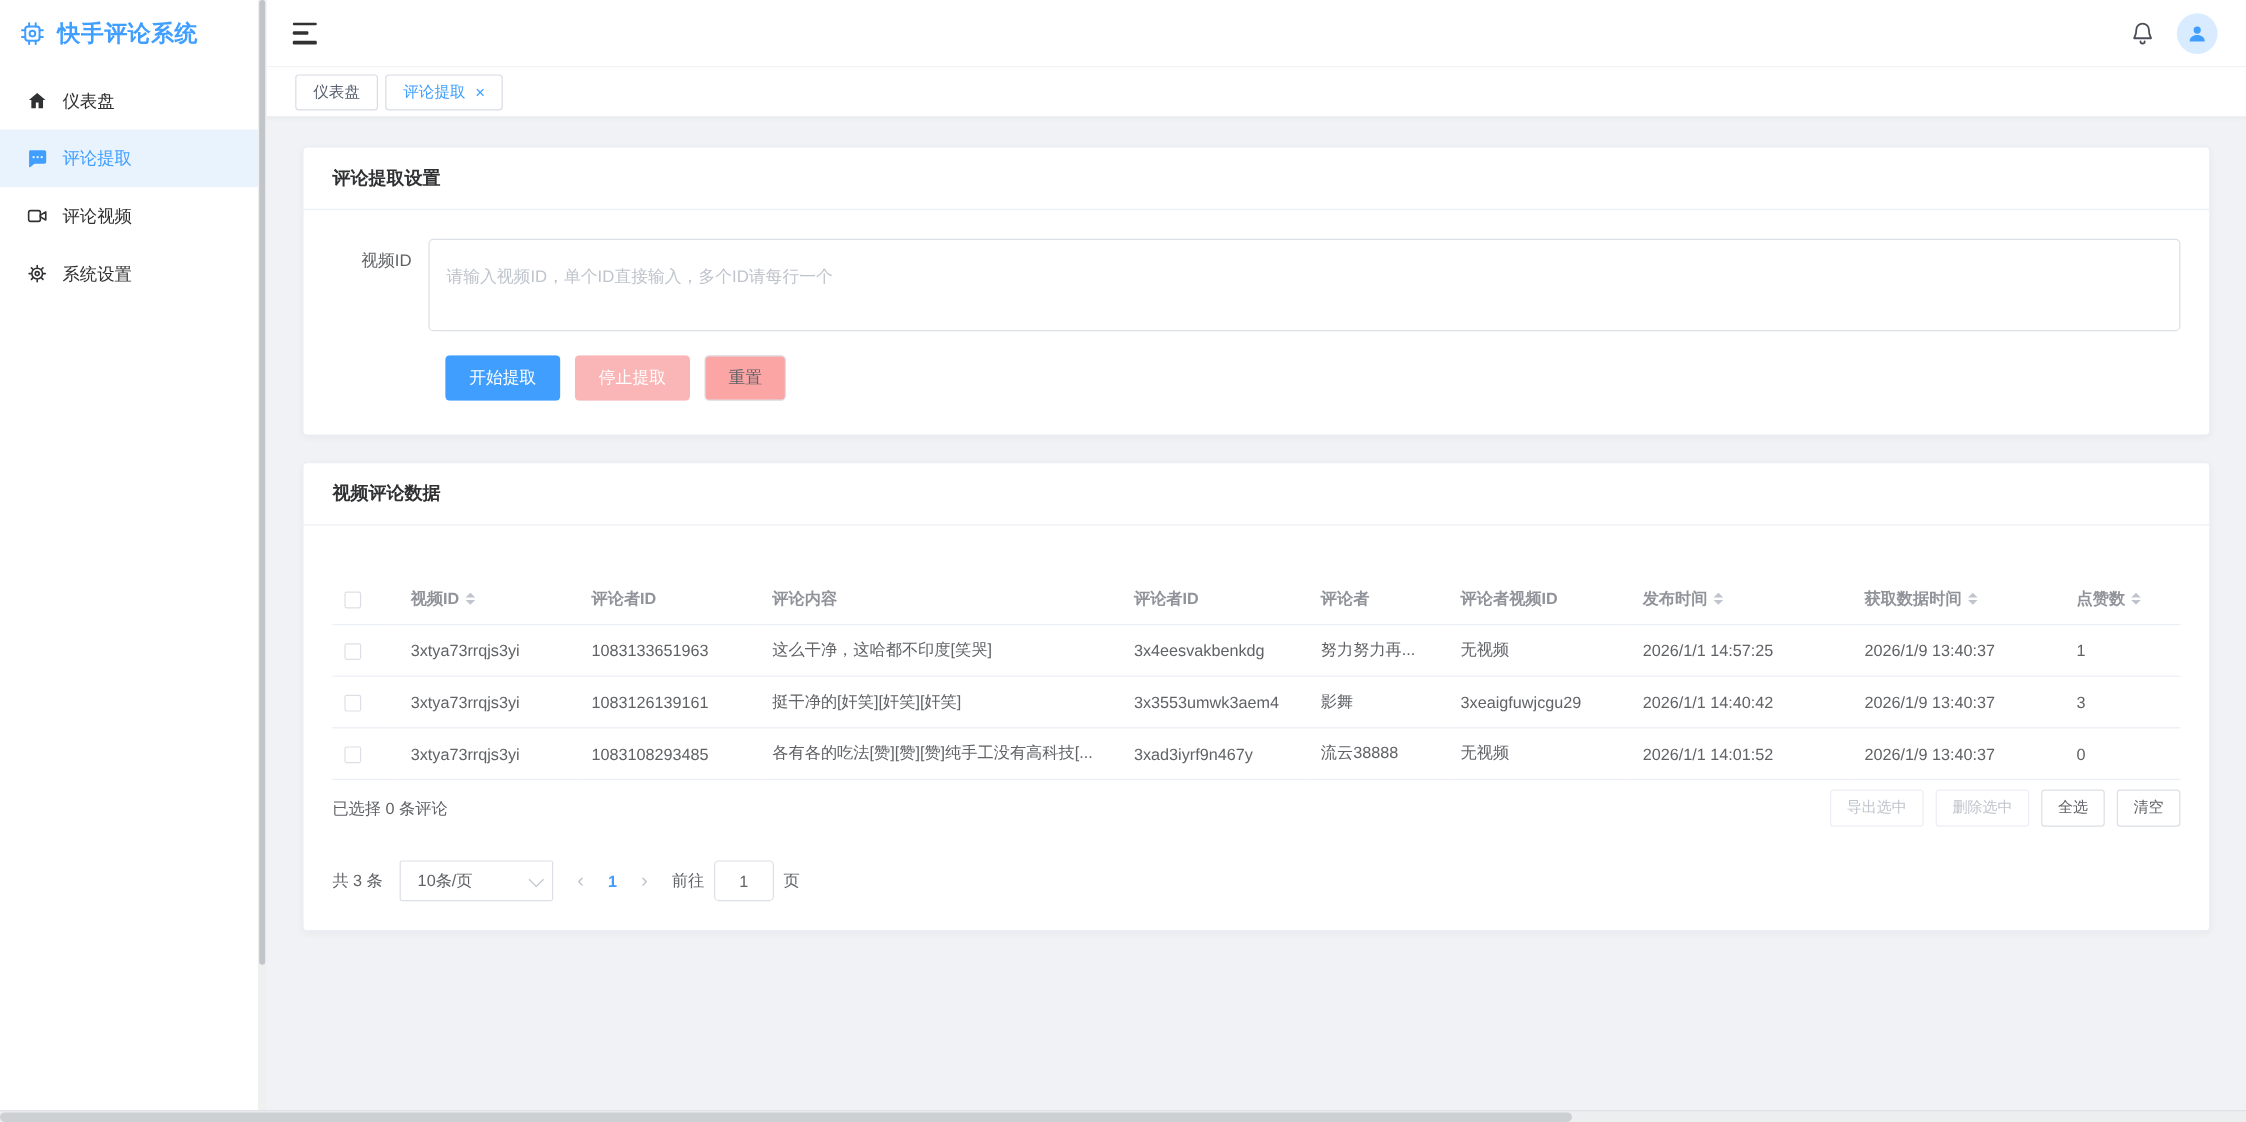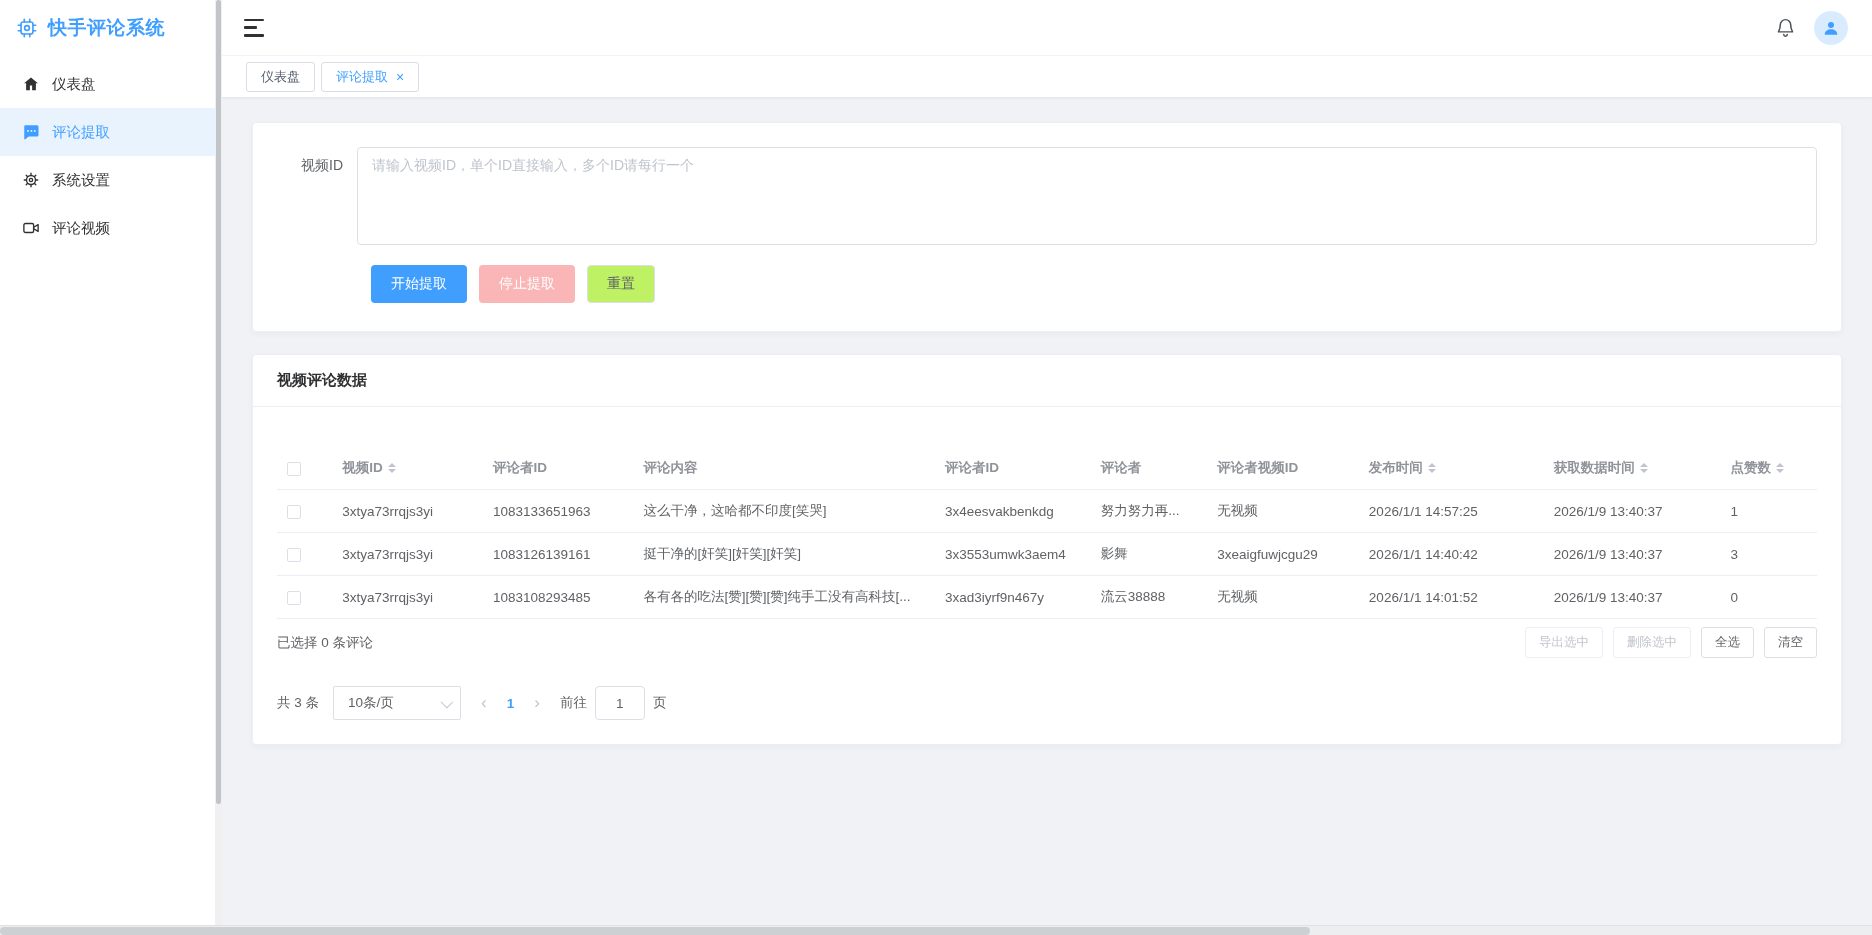--- a/index.html
+++ b/index.html
@@ -49,30 +49,30 @@
   .card { background:#fff; border:1px solid #ebeef5; border-radius:4px;
           box-shadow:0 2px 6px rgba(0,0,0,.04); margin-bottom:22px; }
   .card-header { padding:16px 24px; border-bottom:1px solid #ebeef5;
                  font-size:15px; font-weight:bold; color:#303133; }
   .card-body { padding:24px; }
 
   
   .form-row { display:flex; align-items:flex-start; }
   .form-label { width:80px; flex:0 0 80px; text-align:right; padding-right:14px;
                 font-size:14px; color:#606266; line-height:36px; }
-  .textarea { flex:1; height:98px; border:1px solid #dcdfe6; border-radius:4px;
-              font-family:inherit; font-size:14px; color:#606266; padding:9px 14px;
+  .textarea { flex:1; height:77px; border:1px solid #dcdfe6; border-radius:4px;
+              font-family:inherit; font-size:14px; color:#606266; padding:22px 14px;
               resize:none; outline:none; }
   .textarea::placeholder { color:#bfc4cc; }
   .btn-row { margin:20px 0 4px 94px; display:flex; gap:12px; }
   .btn { font-family:inherit; font-size:14px; border-radius:4px; padding:9px 19px;
          border:1px solid transparent; cursor:pointer; }
   .btn-primary { background:#409eff; color:#fff; }
   .btn-danger-disabled { background:#fab6b6; color:#fff; cursor:not-allowed; }
-  .btn-plain { background:#bef264; color:#606266; border-color:#dcdfe6; }
+  .btn-plain { background:#fca5a5; color:#606266; border-color:#dcdfe6; }
 
   
   table { width:100%; border-collapse:collapse; table-layout:fixed; margin-top:16px; }
   th, td { text-align:left; padding:12px 10px; font-size:13.5px; border-bottom:1px solid #ebeef5;
            white-space:nowrap; overflow:hidden; text-overflow:ellipsis; }
   th { color:#909399; font-weight:bold; }
   td { color:#606266; }
   .cb { display:inline-block; width:14px; height:14px; border:1px solid #dcdfe6;
         border-radius:2px; background:#fff; vertical-align:middle; cursor:pointer; }
   .caret-wrapper { display:inline-flex; flex-direction:column; vertical-align:middle; margin-left:5px; }
@@ -140,36 +140,36 @@
             <path d="M4 3h16a2 2 0 0 1 2 2v11a2 2 0 0 1-2 2H9l-4.6 3.6A.8.8 0 0 1 3 20.9V5a2 2 0 0 1 1-2z"></path>
             <circle cx="8" cy="10.5" r="1.3" fill="#e8f3fe"></circle>
             <circle cx="12.5" cy="10.5" r="1.3" fill="#e8f3fe"></circle>
             <circle cx="17" cy="10.5" r="1.3" fill="#e8f3fe"></circle>
           </svg>
         </span>
         <span>评论提取</span>
       </div>
       <div class="menu-item">
         <span class="mi-icon">
+          <svg width="18" height="18" viewBox="0 0 24 24" fill="none" stroke="#303133" stroke-width="1.8" stroke-linejoin="round">
+            <rect x="2.5" y="6" width="13" height="12" rx="2"></rect>
+            <path d="M15.5 11l6-3.5v9l-6-3.5z"></path>
+          </svg>
+        </span>
+        <span>评论视频</span>
+      </div>
+      <div class="menu-item">
+        <span class="mi-icon">
           <svg width="18" height="18" viewBox="0 0 24 24" fill="none" stroke="#303133" stroke-width="1.8" stroke-linecap="round">
             <circle cx="12" cy="12" r="6"></circle>
             <circle cx="12" cy="12" r="2.2"></circle>
             <path d="M12 3v2.2M12 18.8V21M3 12h2.2M18.8 12H21M5.6 5.6l1.6 1.6M16.8 16.8l1.6 1.6M18.4 5.6l-1.6 1.6M7.2 16.8l-1.6 1.6"></path>
           </svg>
         </span>
         <span>系统设置</span>
-      </div>
-      <div class="menu-item">
-        <span class="mi-icon">
-          <svg width="18" height="18" viewBox="0 0 24 24" fill="none" stroke="#303133" stroke-width="1.8" stroke-linejoin="round">
-            <rect x="2.5" y="6" width="13" height="12" rx="2"></rect>
-            <path d="M15.5 11l6-3.5v9l-6-3.5z"></path>
-          </svg>
-        </span>
-        <span>评论视频</span>
       </div>
     </nav>
   </aside>
 
   <div class="v-scrollbar">
     <div class="v-thumb"></div>
   </div>
 
   <div class="main">
 
@@ -203,20 +203,21 @@
       </div>
       <div class="tab active">
         <span>评论提取</span>
         <span class="tab-close">×</span>
       </div>
     </div>
 
     <div class="content">
 
       <section class="card">
+        <div class="card-header">评论提取设置</div>
         <div class="card-body">
           <div class="form-row">
             <label class="form-label">视频ID</label>
             <textarea class="textarea" placeholder="请输入视频ID，单个ID直接输入，多个ID请每行一个" style=""></textarea>
           </div>
           <div class="btn-row">
             <button class="btn btn-primary">开始提取</button>
             <button class="btn btn-danger-disabled">停止提取</button>
             <button class="btn btn-plain">重置</button>
           </div>

